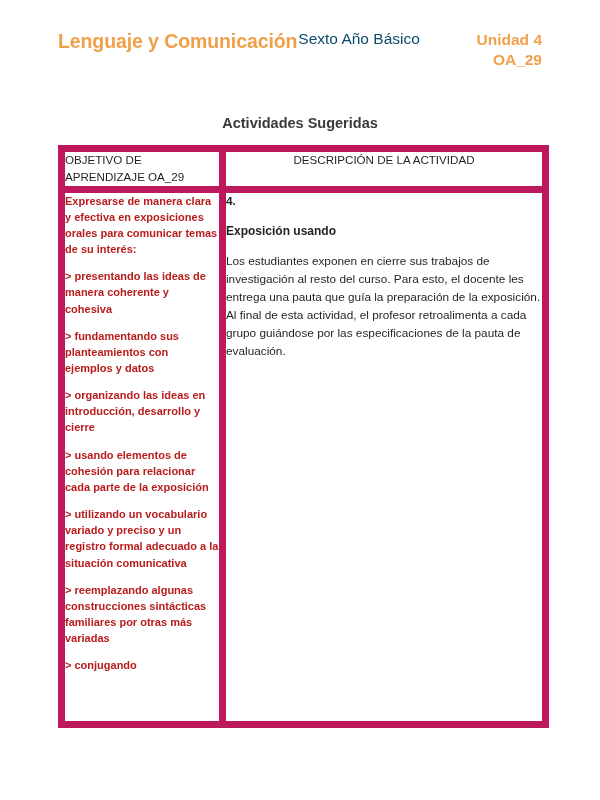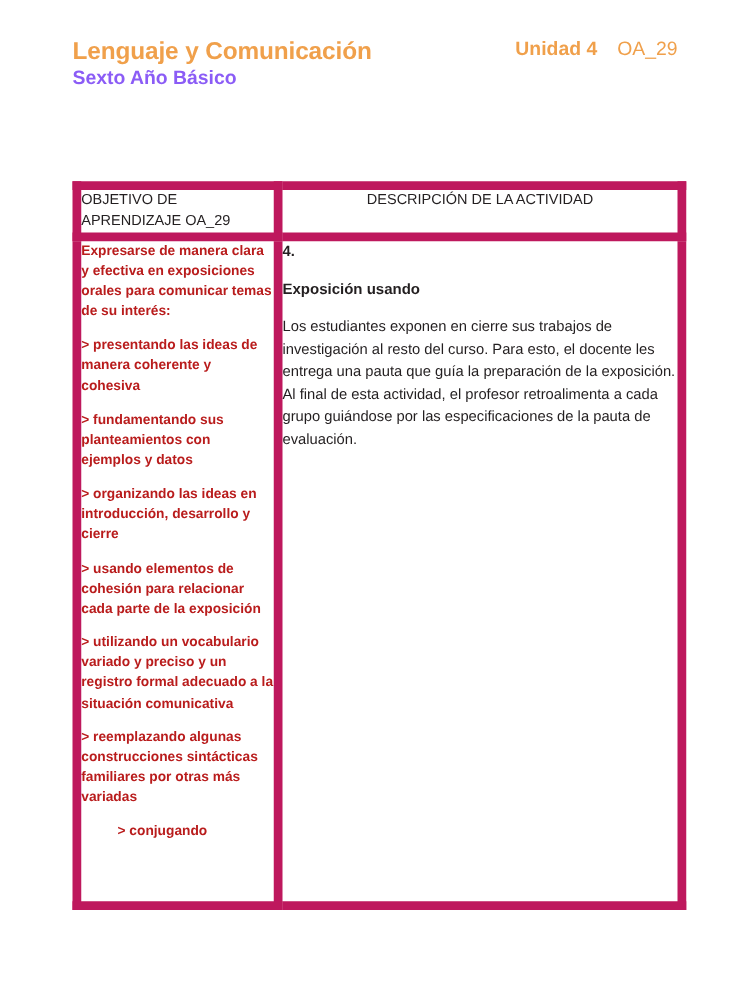--- a/index.html
+++ b/index.html
@@ -31,55 +31,54 @@
     position: absolute;
     left: 58px;
     top: 30px;
     width: 484px;
     display: flex;
     justify-content: space-between;
     align-items: flex-start;
   }
   .header-left {
     display: flex;
+    gap: 1px;
+  }
+  .header-right {
+    display: flex;
     flex-direction: column;
     gap: 1px;
-  }
-  .header-right {
-    display: flex;
-    flex-direction: row;
-    gap: 16px;
     text-align: right;
     padding-top: 1px;
   }
   .subject-title {
     font-size: 19.5px;
     font-weight: bold;
     color: #f0a04b;
     line-height: 1.18;
     letter-spacing: -0.1px;
     white-space: nowrap;
   }
   .grade-title {
     font-size: 15.5px;
-    font-weight: bold;
-    color: #8b5cf6;
+    font-weight: normal;
+    color: #0c4a6e;
     line-height: 1.2;
     white-space: nowrap;
   }
   .unit-label {
     font-size: 15.5px;
     font-weight: bold;
     color: #f0a04b;
     line-height: 1.22;
     white-space: nowrap;
   }
   .oa-label {
     font-size: 15.5px;
-    font-weight: normal;
+    font-weight: bold;
     color: #f0a04b;
     line-height: 1.22;
     white-space: nowrap;
     text-align: right;
   }
 
   
   .section-heading {
     position: absolute;
     left: 58px;
@@ -135,21 +134,21 @@
     padding: 8px 10px 8px 9px;
   }
 
   .obj-para {
     font-size: 11px;
     font-weight: bold;
     color: #b91c1c;
     line-height: 1.47;
     margin: 0 0 11px 0;
   }
-  .obj-para:last-child { margin-bottom: 0; margin-left: 29px; }
+  .obj-para:last-child { margin-bottom: 0; }
 
   .desc-number {
     font-size: 11.8px;
     font-weight: bold;
     color: #231f20;
     line-height: 1.4;
     margin: 0 0 14px 0;
   }
   .desc-subtitle {
     font-size: 12px;
@@ -176,20 +175,21 @@
     <div class="header-left">
       <div class="subject-title">Lenguaje y Comunicación</div>
       <div class="grade-title">Sexto Año Básico</div>
     </div>
     <div class="header-right">
       <div class="unit-label">Unidad 4</div>
       <div class="oa-label">OA_29</div>
     </div>
   </div>
 
+  <div class="section-heading">Actividades Sugeridas</div>
 
   <table class="activity-table">
     <colgroup>
       <col class="col-objective">
       <col class="col-description">
     </colgroup>
     <thead>
       <tr>
         <th class="th-objective">OBJETIVO DE APRENDIZAJE OA_29</th>
         <th class="th-description">DESCRIPCIÓN DE LA ACTIVIDAD</th>

